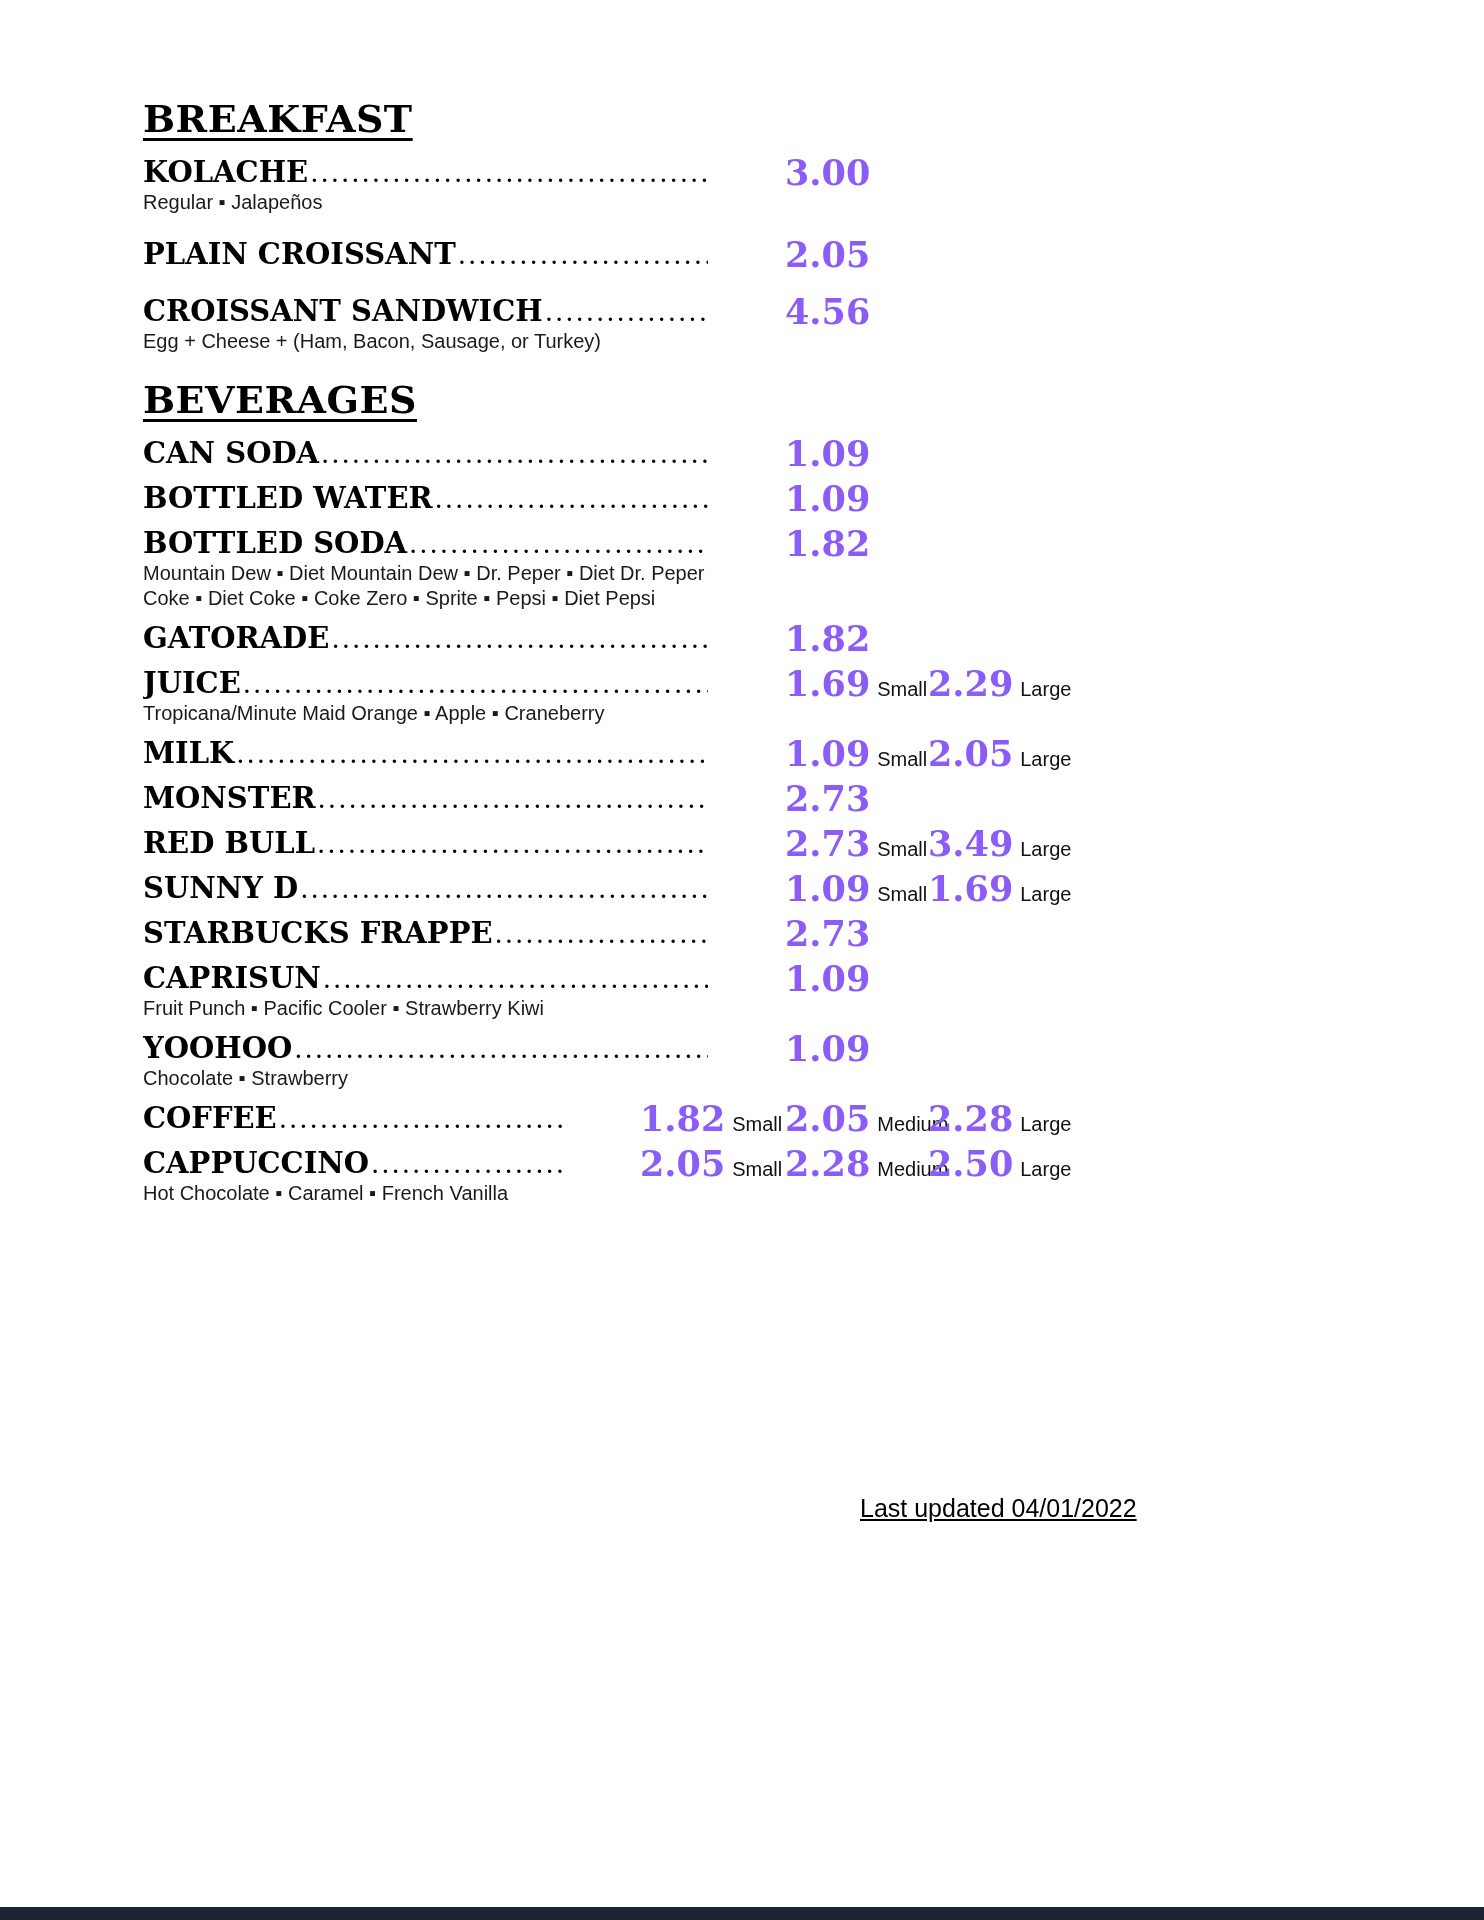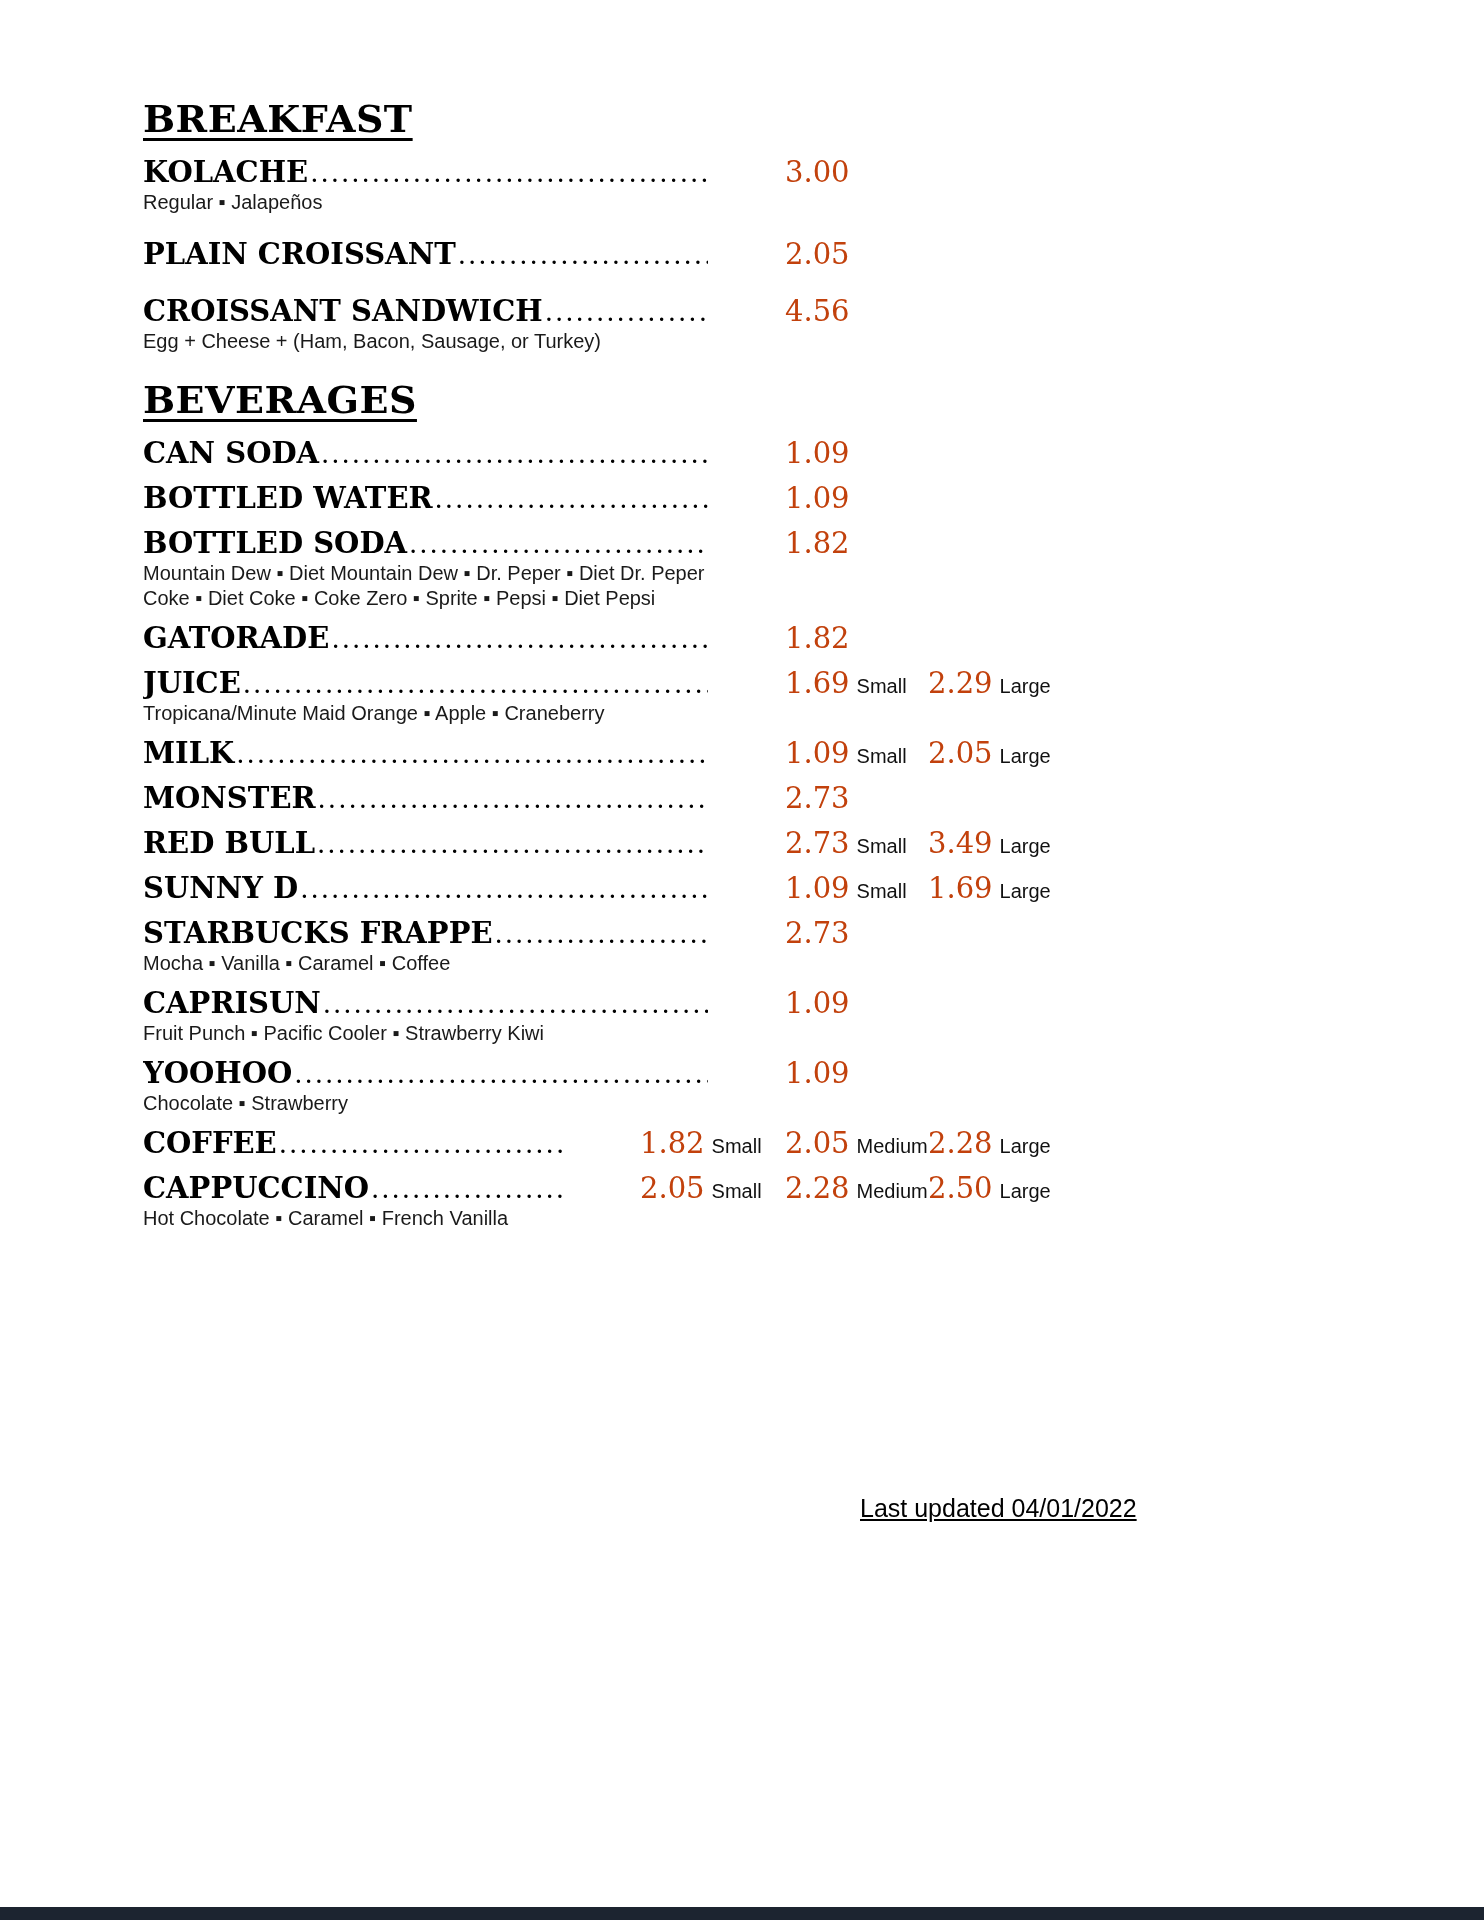--- a/index.html
+++ b/index.html
@@ -70,23 +70,23 @@
     margin-left: 2px;
   }
 
   .price-slot {
     position: absolute;
     top: 0;
     white-space: nowrap;
   }
 
   .price-value {
-    font-size: 29px;
-    font-weight: 400;
-    color: #c2410c;
+    font-size: 35px;
+    font-weight: 700;
+    color: #8b5cf6;
   }
 
   .price-size {
     font-family: "Liberation Sans", sans-serif;
     font-size: 20px;
     font-weight: 400;
     color: #111;
     margin-left: 7px;
   }
 
@@ -162,21 +162,20 @@
           <div class="item-row"><div class="name-dots"><span class="item-name">MONSTER</span><span class="leader-dots">............................................................................................................................................</span></div><span class="price-slot" style="left: 642px;"><span class="price-value">2.73</span></span></div>
         </div>
         <div class="menu-item">
           <div class="item-row"><div class="name-dots"><span class="item-name">RED BULL</span><span class="leader-dots">............................................................................................................................................</span></div><span class="price-slot" style="left: 642px;"><span class="price-value">2.73</span><span class="price-size">Small</span></span><span class="price-slot" style="left: 785px;"><span class="price-value">3.49</span><span class="price-size">Large</span></span></div>
         </div>
         <div class="menu-item">
           <div class="item-row"><div class="name-dots"><span class="item-name">SUNNY D</span><span class="leader-dots">............................................................................................................................................</span></div><span class="price-slot" style="left: 642px;"><span class="price-value">1.09</span><span class="price-size">Small</span></span><span class="price-slot" style="left: 785px;"><span class="price-value">1.69</span><span class="price-size">Large</span></span></div>
         </div>
         <div class="menu-item">
           <div class="item-row"><div class="name-dots"><span class="item-name">STARBUCKS FRAPPE</span><span class="leader-dots">............................................................................................................................................</span></div><span class="price-slot" style="left: 642px;"><span class="price-value">2.73</span></span></div>
-          <div class="item-desc">Mocha ▪ Vanilla ▪ Caramel ▪ Coffee</div>
         </div>
         <div class="menu-item">
           <div class="item-row"><div class="name-dots"><span class="item-name">CAPRISUN</span><span class="leader-dots">............................................................................................................................................</span></div><span class="price-slot" style="left: 642px;"><span class="price-value">1.09</span></span></div>
           <div class="item-desc">Fruit Punch ▪ Pacific Cooler ▪ Strawberry Kiwi</div>
         </div>
         <div class="menu-item">
           <div class="item-row"><div class="name-dots"><span class="item-name">YOOHOO</span><span class="leader-dots">............................................................................................................................................</span></div><span class="price-slot" style="left: 642px;"><span class="price-value">1.09</span></span></div>
           <div class="item-desc">Chocolate ▪ Strawberry</div>
         </div>
         <div class="menu-item">

